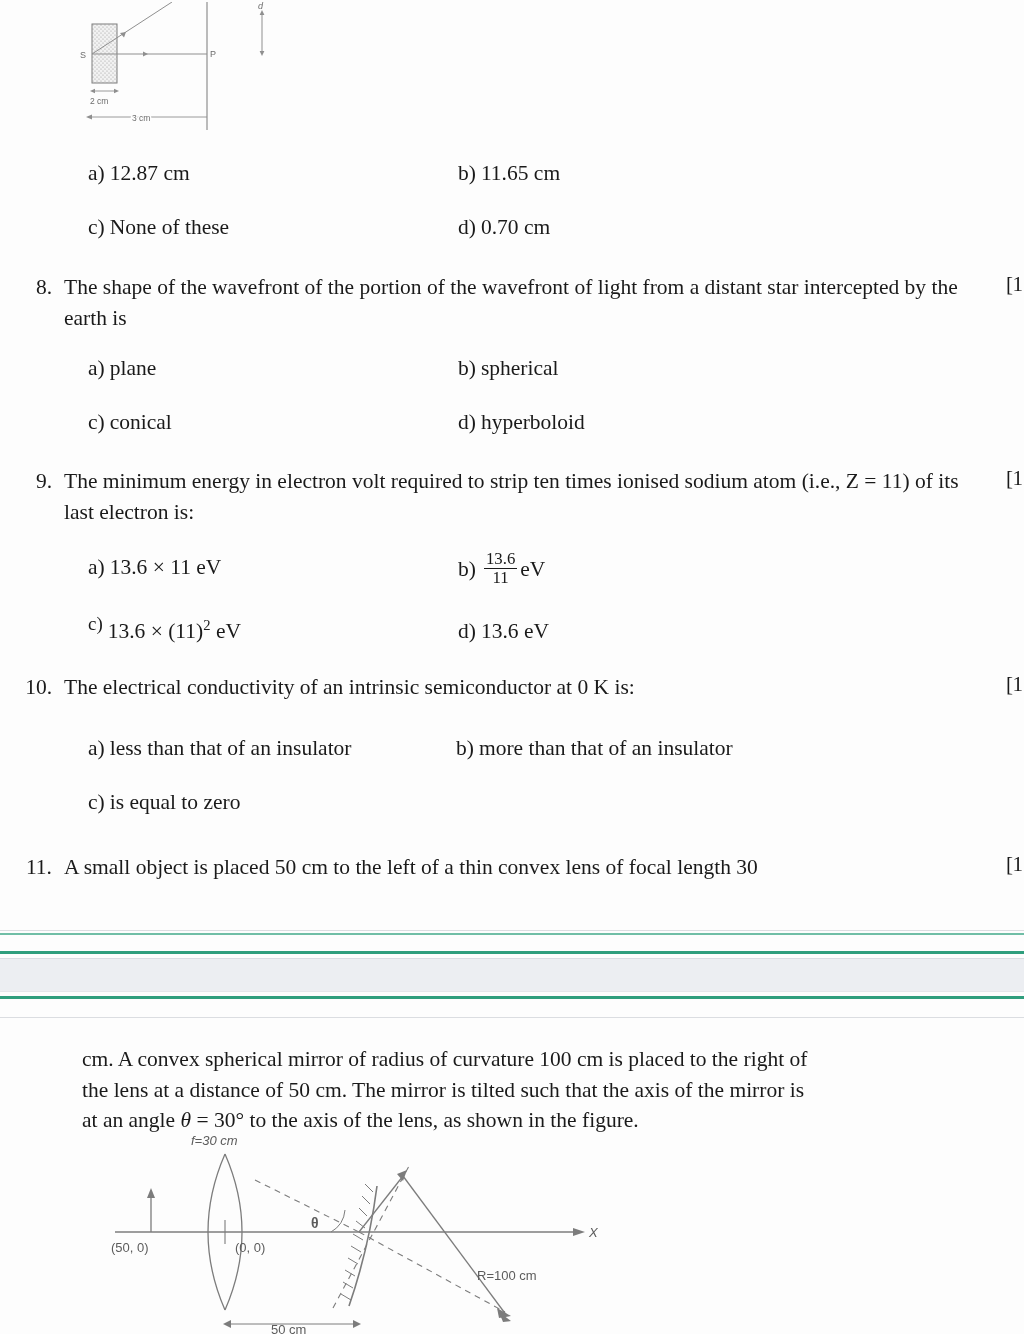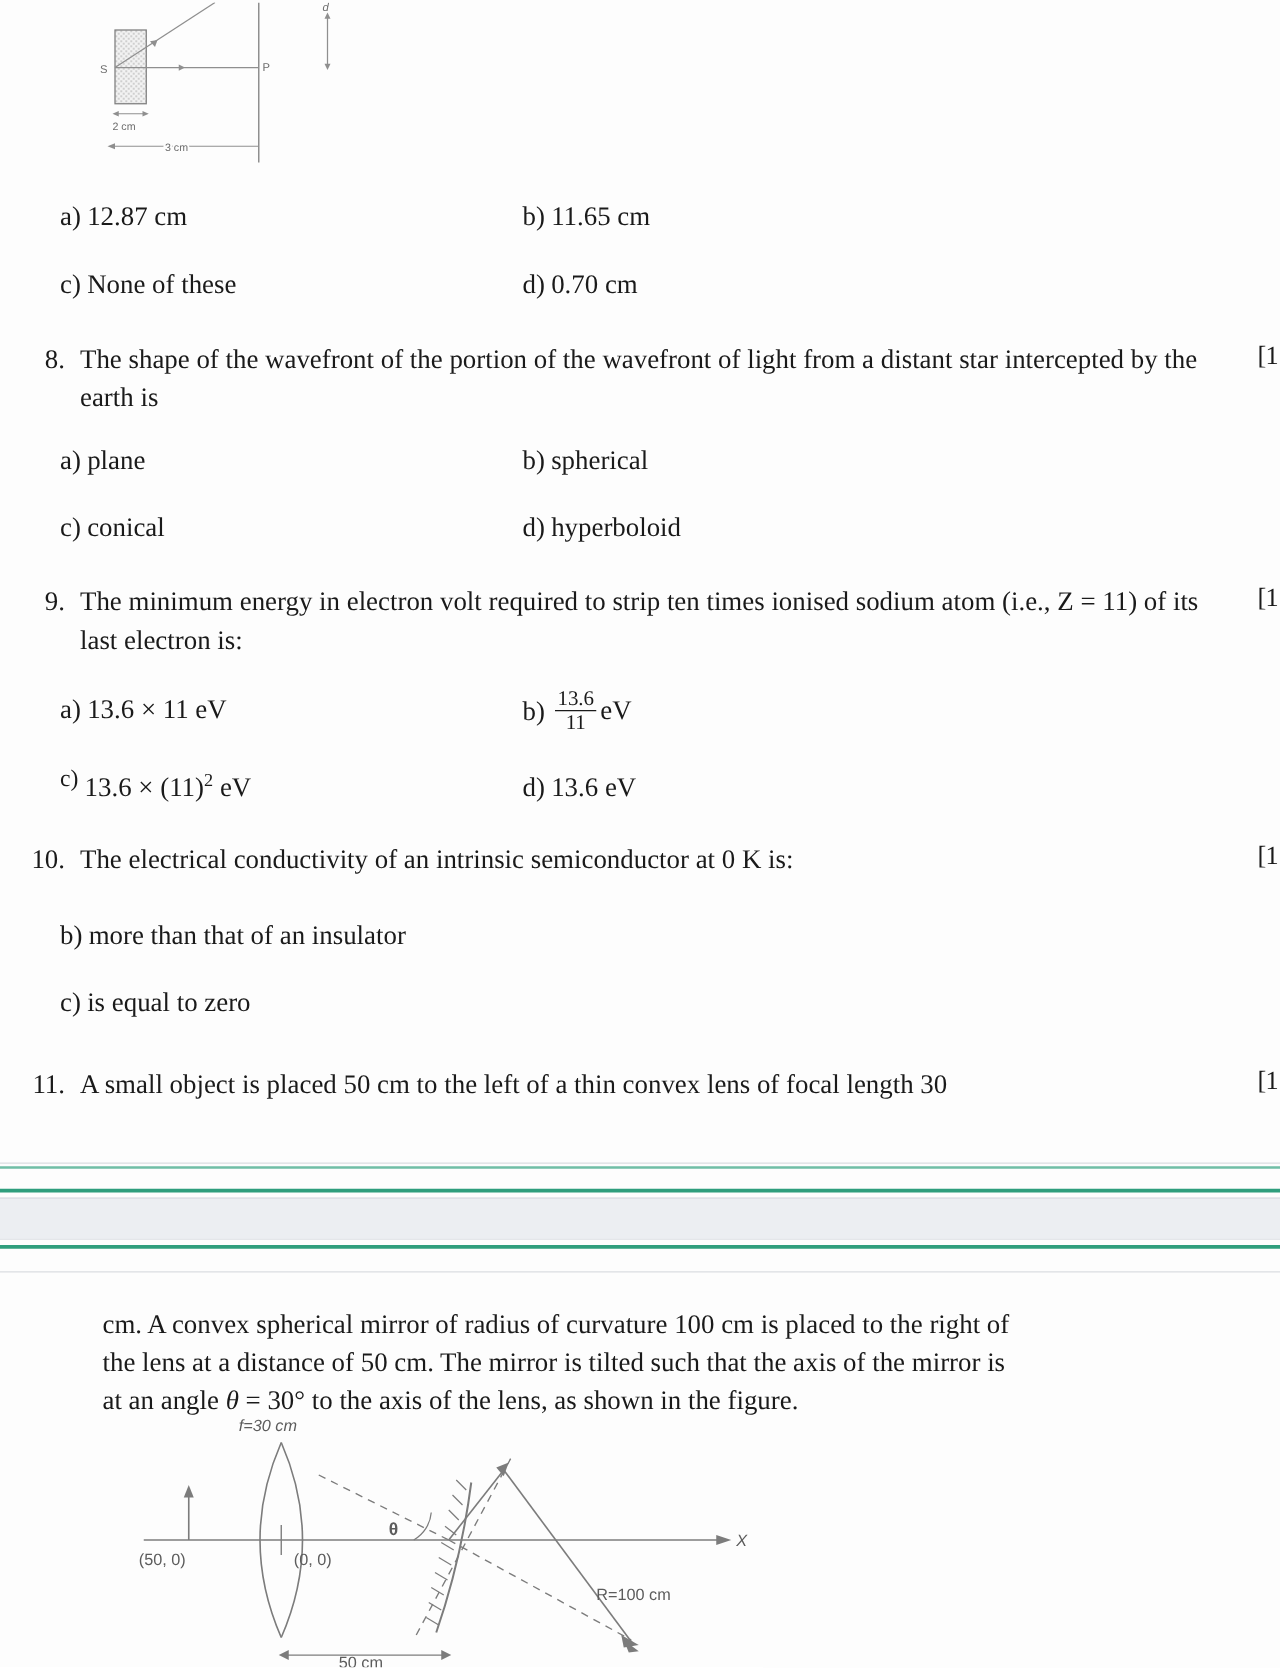--- a/index.html
+++ b/index.html
@@ -48,21 +48,21 @@
     font-size: 21px;
     letter-spacing: -0.5px;
     color: #1a1a1a;
     overflow: hidden;
     width: 18px;
     white-space: nowrap;
   }
 
   
   .opts {
-    margin-left: 48px;
+    margin-left: 88px;
     width: 740px;
   }
   .optline {
     display: flex;
     font-size: 21.5px;
     line-height: 1.3;
   }
   .opt {
     width: 50%;
     box-sizing: border-box;
@@ -254,20 +254,23 @@
     </div>
   </div>
 
   <div class="marks" style="top:672px;">[1</div>
   <div class="qrow" style="position:absolute; top:672px; left:18px; width:950px;">
     <div class="qnum">10.</div>
     <div class="qtext">The electrical conductivity of an intrinsic semiconductor at 0 K is:</div>
   </div>
   <div class="opts" style="position:absolute; top:735px; left:0; width:800px;">
     <div class="optline" style="margin-bottom:26px;">
+      <div class="opt" style="width:46%;">
+        <span class="lbl">a)</span><span>less than that of an insulator</span>
+      </div>
       <div class="opt" style="width:54%;">
         <span class="lbl">b)</span><span>more than that of an insulator</span>
       </div>
     </div>
     <div class="optline">
       <div class="opt" style="width:46%;">
         <span class="lbl">c)</span><span>is equal to zero</span>
       </div>
     </div>
   </div>

